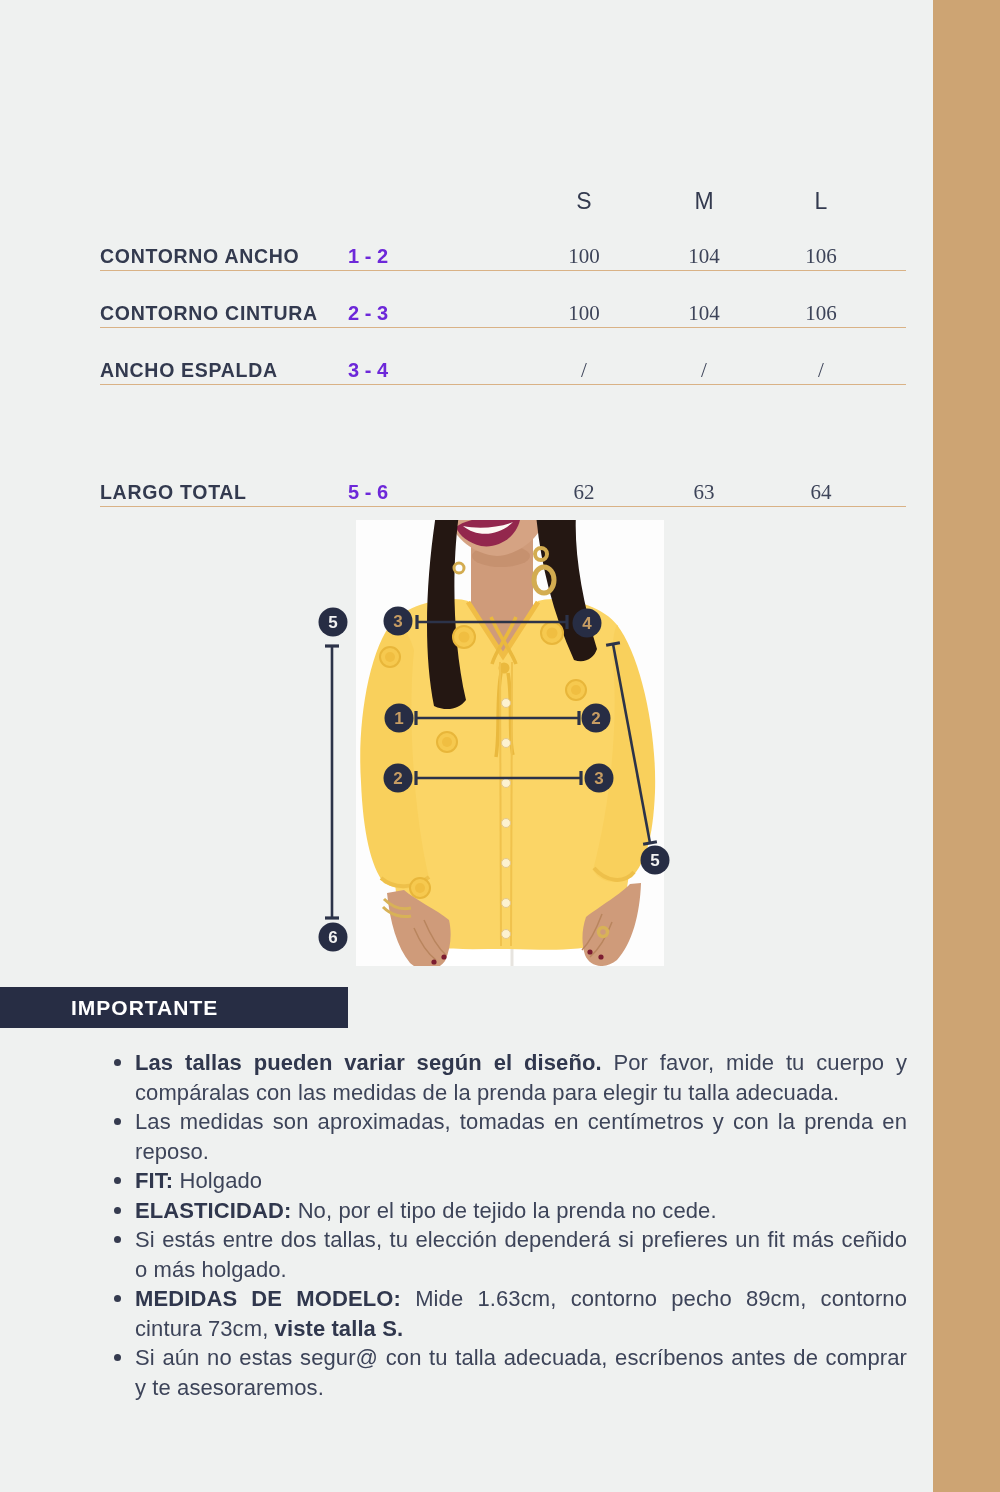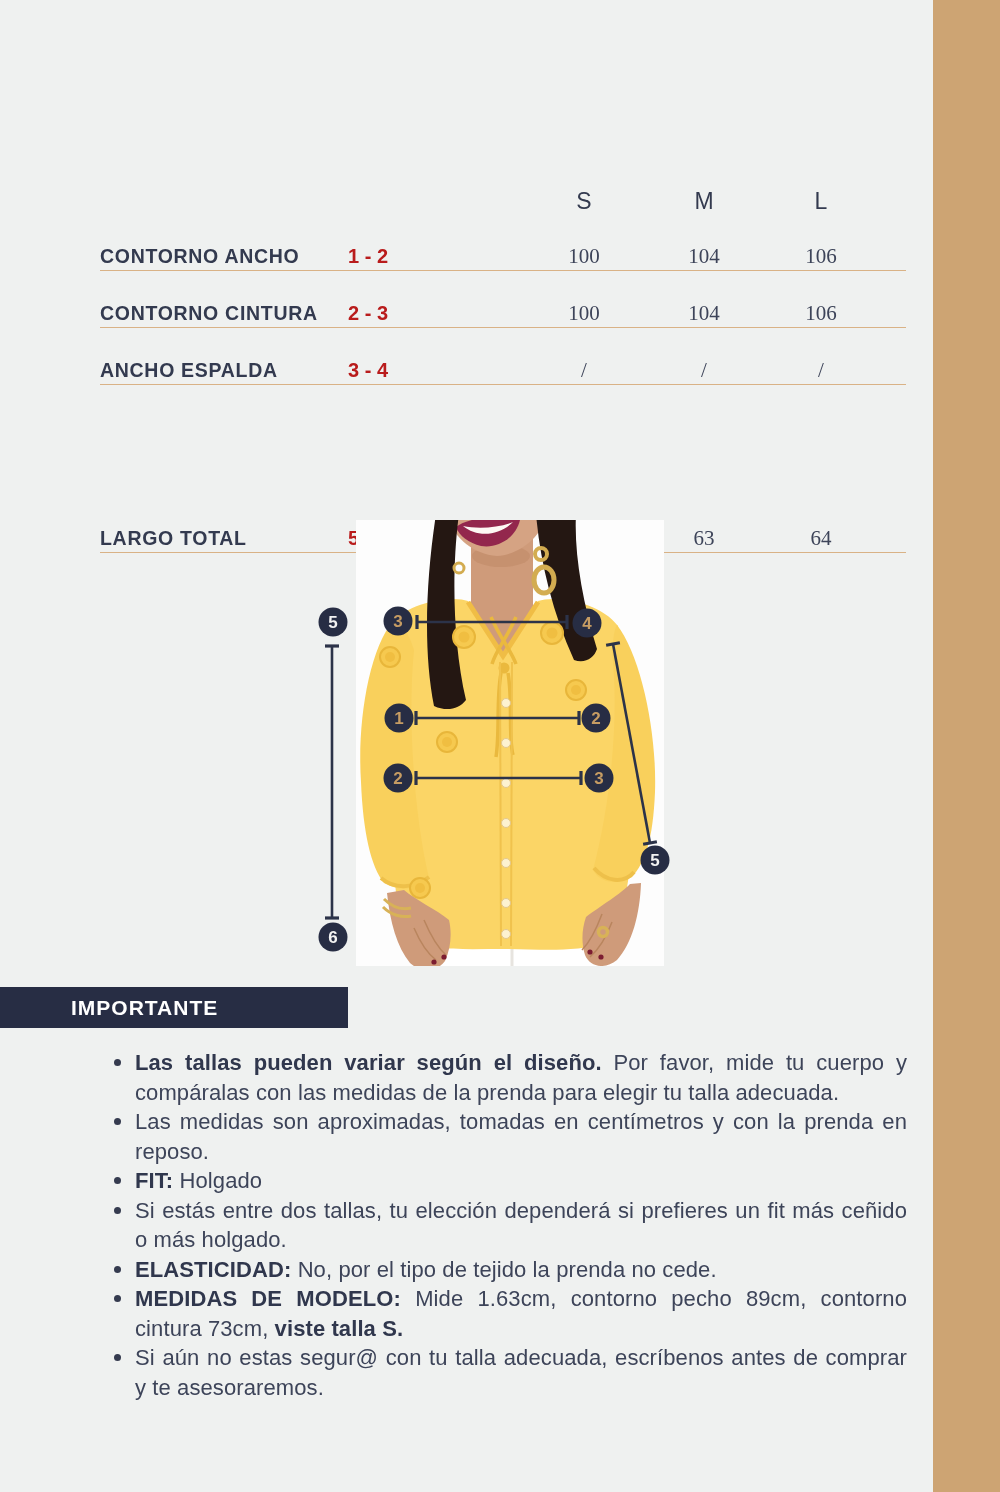--- a/index.html
+++ b/index.html
@@ -9,21 +9,21 @@
     font-family:"Liberation Sans", sans-serif;
   }
   .accent-bar{position:absolute;top:0;right:0;width:67px;height:1492px;background:#cda473;}
   
   #tbl{position:absolute;left:100px;top:0;width:806px;height:540px;}
   .hdr{position:absolute;top:188px;width:80px;text-align:center;
        font-size:23px;font-weight:500;color:#333a4f;}
   .trow{position:absolute;left:0;width:806px;height:30px;border-bottom:1.6px solid #d9b286;}
   .trow .lbl{position:absolute;left:0;bottom:2px;font-size:19.5px;font-weight:700;
        letter-spacing:0.7px;color:#333a4f;white-space:nowrap;}
-  .trow .rng{position:absolute;left:248px;bottom:2px;font-size:20px;font-weight:600;color:#b91c1c;}
+  .trow .rng{position:absolute;left:248px;bottom:2px;font-size:20px;font-weight:600;color:#6d28d9;}
   .trow .val{position:absolute;bottom:1px;width:80px;text-align:center;
        font-size:21px;font-weight:400;color:#3d4459;font-family:Liberation Serif, serif;}
   
   #diagram{position:absolute;left:300px;top:510px;width:400px;height:475px;}
   #diagram svg{position:absolute;left:0;top:0;width:400px;height:475px;}
   
   .banner{position:absolute;left:0;top:987px;width:348px;height:41px;background:#272d44;
        color:#ffffff;font-size:21px;font-weight:700;letter-spacing:1px;line-height:41px;
        padding-left:71px;box-sizing:border-box;}
   #notes-wrap{position:absolute;left:100px;top:1048px;width:807px;}
@@ -59,21 +59,21 @@
         <span class="val" style="left: 564px;">104</span>
         <span class="val" style="left: 681px;">106</span>
       </div>
       <div class="trow" style="top: 354px;">
         <span class="lbl">ANCHO ESPALDA</span>
         <span class="rng">3 - 4</span>
         <span class="val" style="left: 444px;">/</span>
         <span class="val" style="left: 564px;">/</span>
         <span class="val" style="left: 681px;">/</span>
       </div>
-      <div class="trow" style="top: 476px; margin-top: 46px;">
+      <div class="trow" style="top: 476px;">
         <span class="lbl">LARGO TOTAL</span>
         <span class="rng">5 - 6</span>
         <span class="val" style="left: 444px;">62</span>
         <span class="val" style="left: 564px;">63</span>
         <span class="val" style="left: 681px;">64</span>
       </div>
     </div>
 
   <div id="diagram">
 
@@ -239,20 +239,20 @@
       </svg>
   </div>
 
   <div class="banner">IMPORTANTE</div>
 
   <div id="notes-wrap">
     <ul id="notes">
         <li><b>Las tallas pueden variar según el diseño.</b><span> Por favor, mide tu cuerpo y compáralas con las medidas de la prenda para elegir tu talla adecuada.</span></li>
         <li><span>Las medidas son aproximadas, tomadas en centímetros y con la prenda en reposo.</span></li>
         <li><b>FIT:</b><span> Holgado</span></li>
+        <li><b>ELASTICIDAD:</b><span> No, por el tipo de tejido la prenda no cede.</span></li>
         <li><span>Si estás entre dos tallas, tu elección dependerá si prefieres un fit más ceñido o más holgado.</span></li>
-        <li><b>ELASTICIDAD:</b><span> No, por el tipo de tejido la prenda no cede.</span></li>
         <li><b>MEDIDAS DE MODELO:</b><span> Mide 1.63cm, contorno pecho 89cm, contorno cintura 73cm, </span><b>viste talla S.</b></li>
         <li><span>Si aún no estas segur@ con tu talla adecuada, escríbenos antes de comprar y te asesoraremos.</span></li>
       </ul>
   </div>
 
 </div>
 
 </body></html>

